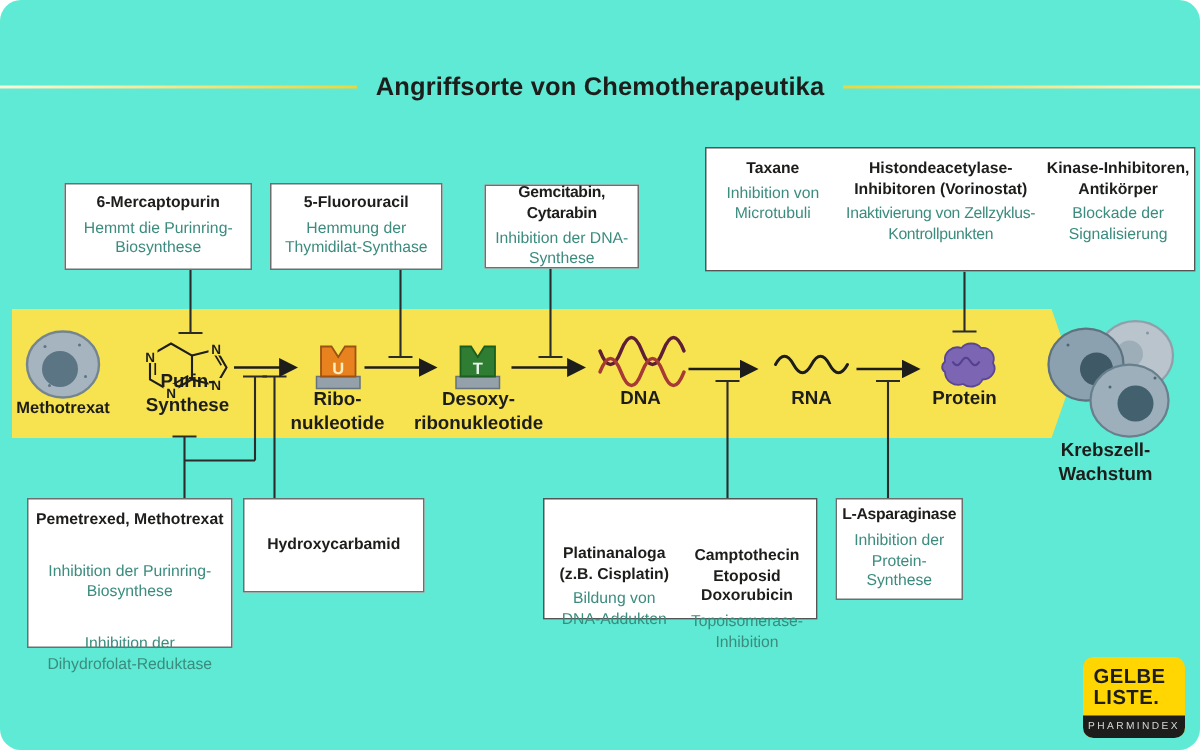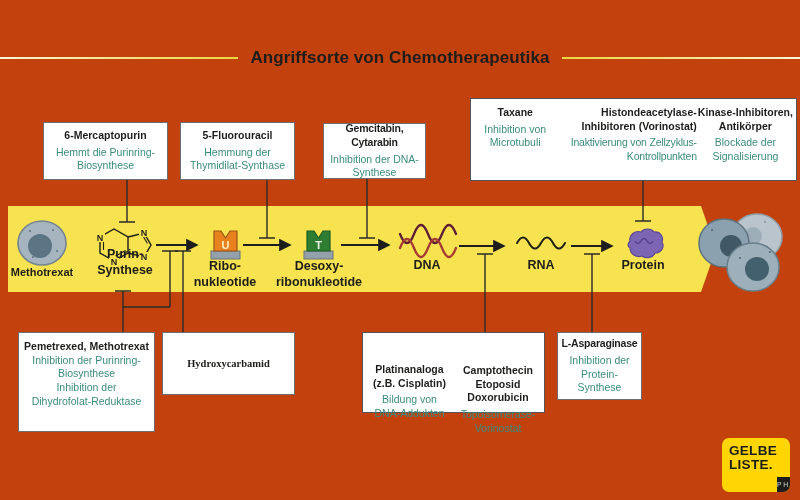--- a/index.html
+++ b/index.html
@@ -1,17 +1,17 @@
 <!DOCTYPE html>
 <html><head>
 <meta charset="utf-8">
 <style>
   html,body{margin:0;padding:0;background:#fff;}
-  #root{position:relative;width:800px;height:500px;background:#c2410c;overflow:hidden;
-        font-family:"Liberation Sans","DejaVu Sans",sans-serif;color:#1d1d1b;}
+  #root{position:relative;width:800px;height:500px;background:#5eead4;overflow:hidden;
+        font-family:"Liberation Sans","DejaVu Sans",sans-serif;color:#1d1d1b;border-radius:14px;}
   
   .title-row{position:absolute;left:0;right:0;top:48px;display:flex;align-items:center;gap:12px;}
   .title-row h1{margin:0;font-size:17px;font-weight:bold;color:#1d1d1b;letter-spacing:.1px;white-space:nowrap;}
   .rule{height:2px;flex:1;}
   .rule.left{background:linear-gradient(90deg,#faf6da,#e9d63e);}
   .rule.right{background:linear-gradient(270deg,#faf6da,#e9d63e);}
   
   .box{position:absolute;background:#fff;border:1px solid #6e6e6e;box-sizing:border-box;
        display:flex;flex-direction:column;align-items:center;justify-content:center;
        text-align:center;gap:3px;padding:20px 2px;}
@@ -20,21 +20,21 @@
   .m{font-size:10.5px;line-height:1.3;color:#3b8c7e;white-space:pre-line;}
   .cols{flex-direction:row;align-items:flex-start;gap:0;}
   .col{display:flex;flex-direction:column;gap:3px;text-align:center;}
   
   .stage-label{position:absolute;text-align:center;font-weight:bold;font-size:12.5px;
                line-height:1.25;color:#1d1d1b;white-space:pre-line;}
   .small-label{font-size:11px;}
   .layer{position:absolute;left:0;top:0;}
   
   .logo{position:absolute;left:722px;top:438px;width:68px;height:54px;border-radius:7px;
-        overflow:hidden;background:#ffd502;display:flex;flex-direction:row;}
+        overflow:hidden;background:#ffd502;display:flex;flex-direction:column;}
   .logo .word{padding:6px 0 0 7px;font-weight:bold;font-size:13.5px;line-height:1.05;
         letter-spacing:.3px;color:#1d1d1b;}
   .logo .word div{white-space:nowrap;}
   .logo .strip{margin-top:auto;background:#1d1d1b;color:#d6d6d6;font-size:6.8px;
         letter-spacing:1.6px;text-align:center;line-height:15px;height:15px;white-space:nowrap;}
 </style>
 </head>
 <body>
 
 <div id="root">
@@ -141,20 +141,22 @@
   <div class="stage-label small-label" style="left:2px;top:266px;width:80px;">Methotrexat</div>
   <div class="stage-label" style="left:70px;top:247px;width:110px;">Purin-
 Synthese</div>
   <div class="stage-label" style="left:170px;top:259px;width:110px;">Ribo-
 nukleotide</div>
   <div class="stage-label" style="left:258px;top:259px;width:122px;">Desoxy-
 ribonukleotide</div>
   <div class="stage-label" style="left:372px;top:258px;width:110px;">DNA</div>
   <div class="stage-label" style="left:588px;top:258px;width:110px;">Protein</div>
   <div class="stage-label" style="left:486px;top:258px;width:110px;">RNA</div>
+  <div class="stage-label" style="left:682px;top:293px;width:110px;">Krebszell-
+Wachstum</div>
 
   <div class="box" style="left:43px;top:122px;width:125px;height:58px;">
     <div class="d">6-Mercaptopurin</div>
     <div class="m">Hemmt die Purinring-
 Biosynthese</div>
   </div>
   <div class="box" style="left:180px;top:122px;width:115px;height:58px;">
     <div class="d">5-Fluorouracil</div>
     <div class="m">Hemmung der
 Thymidilat-Synthase</div>
@@ -164,57 +166,57 @@
     <div class="m">Inhibition der DNA-
 Synthese</div>
   </div>
 
   <div class="box cols top-align" style="left:470px;top:98px;width:327px;height:83px;border-color:#555;">
     <div class="col" style="width:86px;">
       <div class="d">Taxane</div>
       <div class="m">Inhibition von
 Microtubuli</div>
     </div>
-    <div class="col" style="width:142px;text-align:right;">
+    <div class="col" style="width:142px;">
       <div class="d">Histondeacetylase-
 Inhibitoren (Vorinostat)</div>
       <div class="m" style="letter-spacing:-.2px;">Inaktivierung von Zellzyklus-
 Kontrollpunkten</div>
     </div>
     <div class="col" style="width:99px;">
       <div class="d">Kinase-Inhibitoren,
 Antikörper</div>
       <div class="m">Blockade der
 Signalisierung</div>
     </div>
   </div>
 
-  <div class="box top-align" style="left:18px;top:332px;width:137px;height:100px;gap:0;align-items:center;">
+  <div class="box top-align" style="left:18px;top:332px;width:137px;height:100px;gap:21px;align-items:center;">
     <div class="d">Pemetrexed, Methotrexat</div>
     <div class="m">Inhibition der Purinring-
 Biosynthese</div>
     <div class="m">Inhibition der
 Dihydrofolat-Reduktase</div>
   </div>
-  <div class="box" style="left:162px;top:332px;width:133px;height:63px;font-family:Liberation Serif, serif;">
+  <div class="box" style="left:162px;top:332px;width:121px;height:63px;">
     <div class="d">Hydroxycarbamid</div>
   </div>
   <div class="box cols top-align" style="left:362px;top:332px;width:183px;height:81px;border-color:#555;">
     <div class="col" style="width:90px;margin-top:23px;">
       <div class="d">Platinanaloga
 (z.B. Cisplatin)</div>
       <div class="m">Bildung von
 DNA-Addukten</div>
     </div>
     <div class="col" style="width:89px;margin-top:24px;">
       <div class="d">Camptothecin
 Etoposid
 Doxorubicin</div>
       <div class="m">Topoisomerase-
-Vorinostat</div>
+Inhibition</div>
     </div>
   </div>
   <div class="box" style="left:557px;top:332px;width:85px;height:68px;padding:4px 1px;justify-content:flex-end;">
     <div class="d" style="letter-spacing:-.2px;">L-Asparaginase</div>
     <div class="m">Inhibition der
 Protein- Synthese</div>
   </div>
 
   <div class="logo">
     <div class="word">

